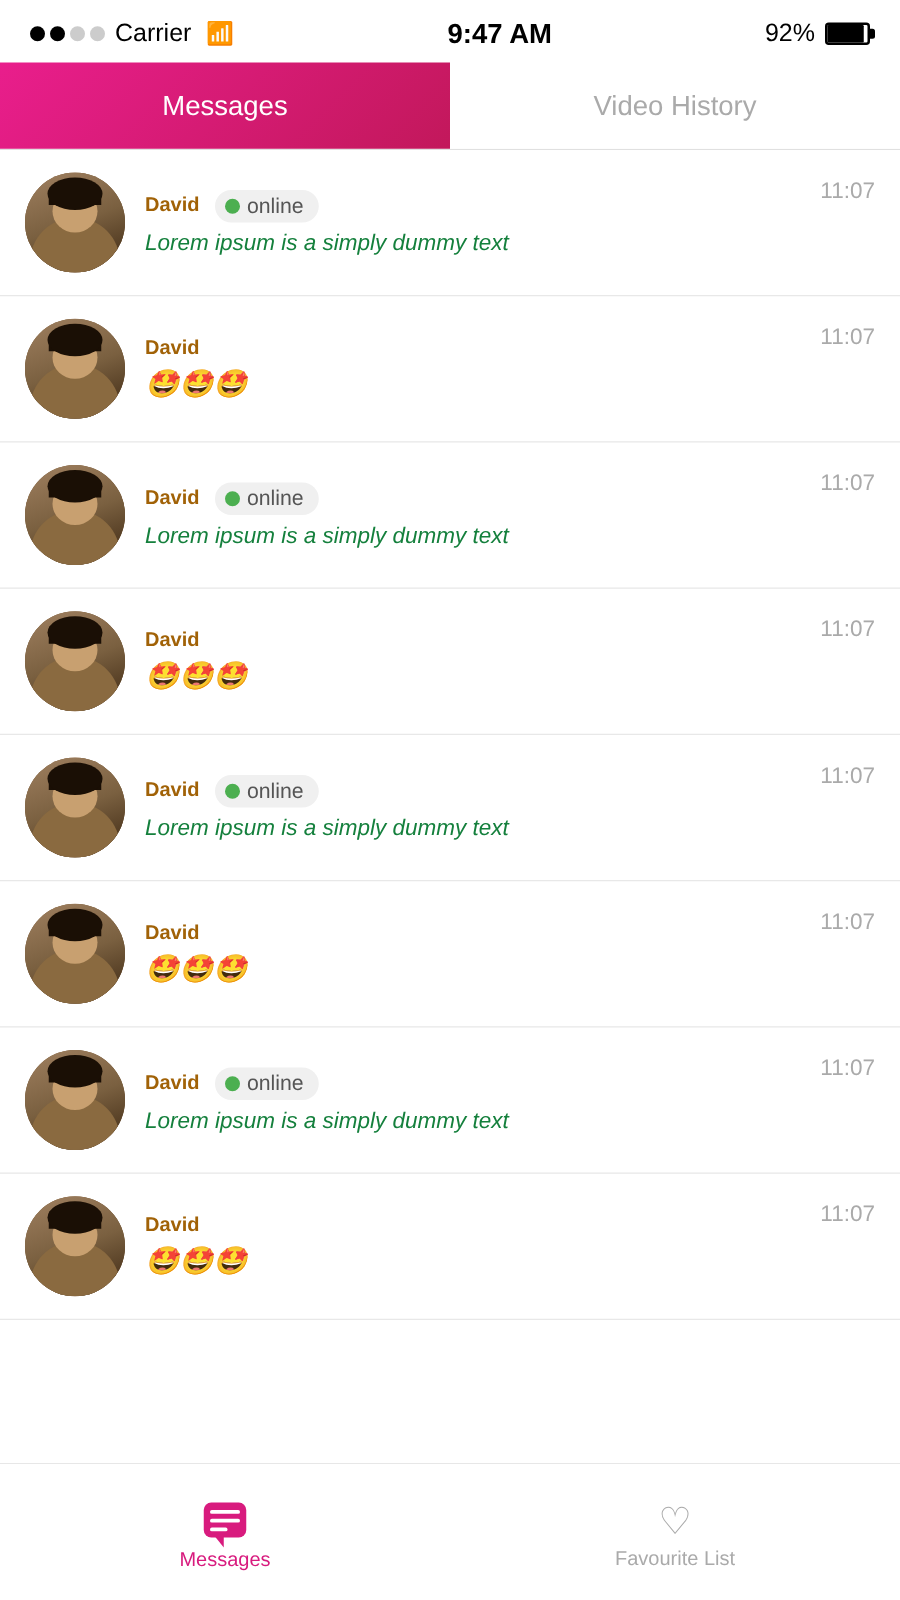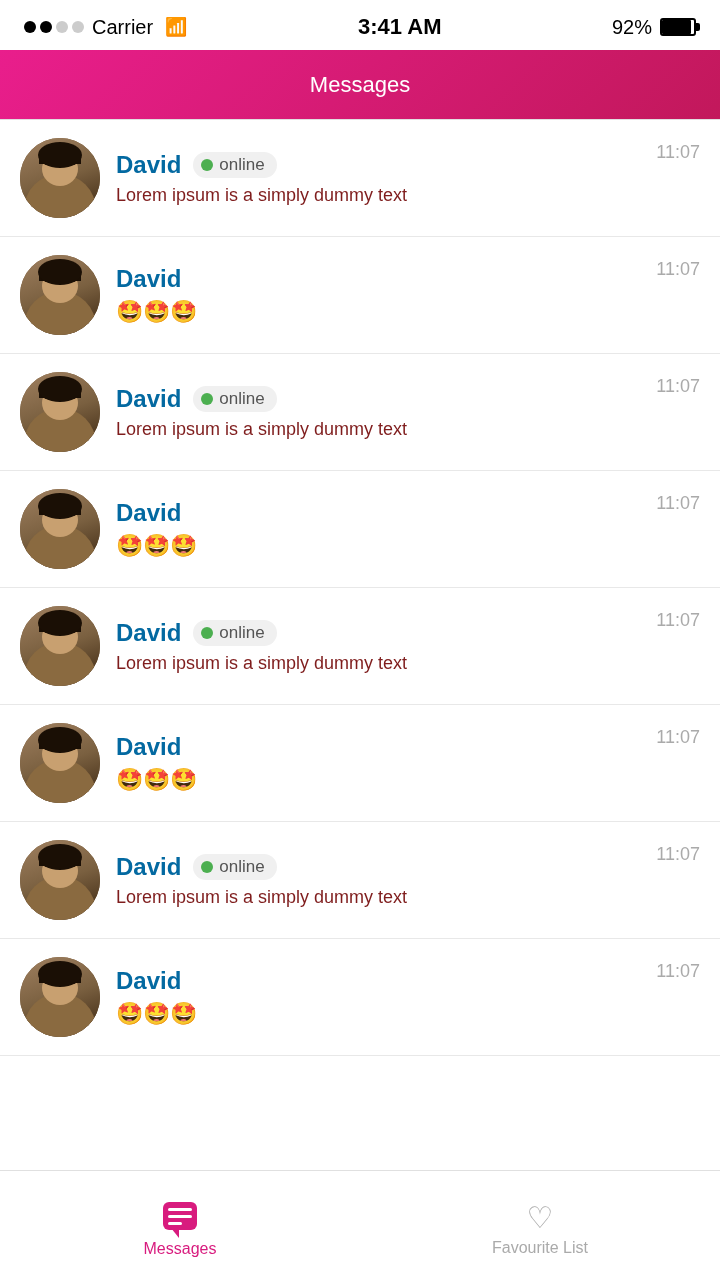--- a/index.html
+++ b/index.html
@@ -160,47 +160,48 @@
       flex: 1;
       min-width: 0;
     }
     .message-header {
       display: flex;
       align-items: center;
       gap: 12px;
       margin-bottom: 6px;
     }
     .contact-name {
-      font-size: 24px;
+      font-size: 16px;
       font-weight: 600;
-      color: #0369a1;
+      color: #a16207;
     }
     .online-badge {
       display: flex;
       align-items: center;
       gap: 6px;
       background: #f0f0f0;
       border-radius: 20px;
       padding: 3px 12px 3px 8px;
       font-size: 17px;
       color: #555;
     }
     .online-dot {
       width: 12px;
       height: 12px;
       border-radius: 50%;
       background: #4caf50;
       flex-shrink: 0;
     }
     .message-preview {
       font-size: 18px;
-      color: #7f1d1d;
+      color: #15803d;
       white-space: nowrap;
       overflow: hidden;
       text-overflow: ellipsis;
+      font-style: italic;
     }
     .emoji-preview {
       font-size: 22px;
     }
     .message-time {
       font-size: 18px;
       color: #aaa;
       flex-shrink: 0;
       align-self: flex-start;
       margin-top: 4px;
@@ -323,32 +324,35 @@
   <div class="status-left">
     <div class="signal-dots">
       <div class="dot filled"></div>
       <div class="dot filled"></div>
       <div class="dot empty"></div>
       <div class="dot empty"></div>
     </div>
     <span class="carrier-text">Carrier</span>
     <span class="wifi-icon">📶</span>
   </div>
-  <div class="status-center">3:41 AM</div>
+  <div class="status-center">9:47 AM</div>
   <div class="status-right">
     <span>92%</span>
     <div class="battery-icon">
       <div class="battery-fill"></div>
     </div>
   </div>
 </div>
 
 <div class="tabs">
   <div class="tab active">
     <span>Messages</span>
+  </div>
+  <div class="tab inactive">
+    <span>Video History</span>
   </div>
 </div>
 
 <div class="page-content">
 
   <div id="messages-container">
       <div class="message-item">
         <div class="avatar">
     <div class="avatar-img" style="position:relative; overflow:hidden;">
       <div style="position:absolute; top:0; left:0; right:0; bottom:0; background: linear-gradient(160deg, #a08060 0%, #7a6040 50%, #3a2510 100%);"></div>

